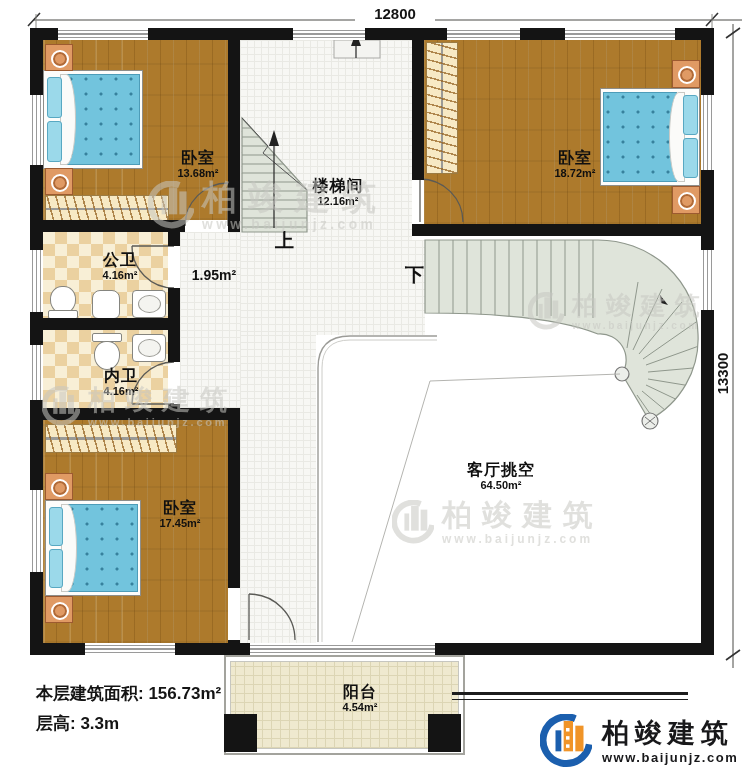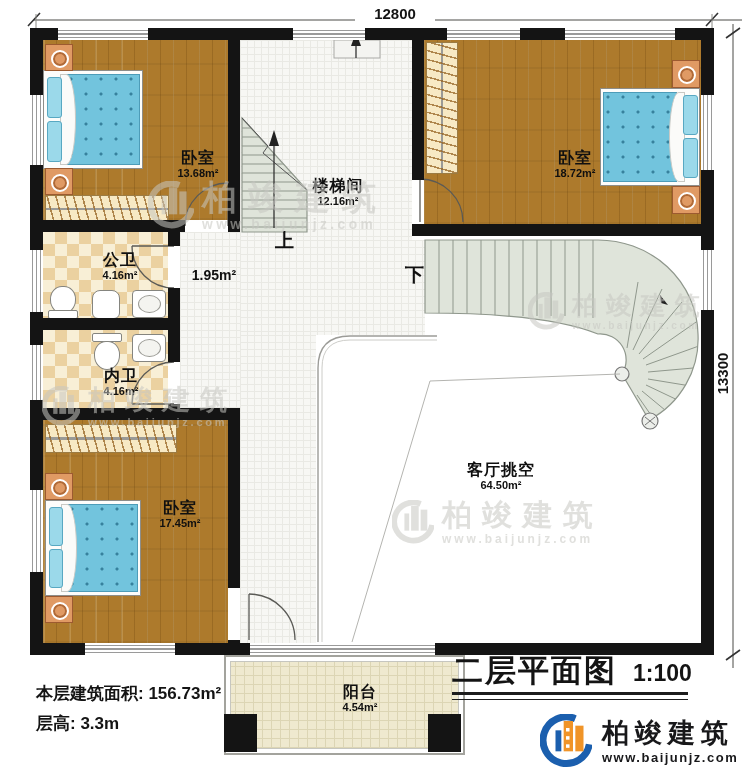--- a/index.html
+++ b/index.html
@@ -316,24 +316,20 @@
   <div class="dimtext" style="left:692px;top:365px;width:60px;transform:rotate(-90deg);background:transparent;">13300</div>
 
   <div class="info" style="left:36px;top:682px;">
     <span>本层建筑面积:</span>
     <span>156.73m²</span>
   </div>
   <div class="info" style="left:36px;top:712px;">
     <span>层高:</span>
     <span>3.3m</span>
   </div>
-  <div class="titlerow" style="left:452px;top:650px;">
-    <span class="titlemain">二层平面图</span>
-    <span class="titlescale">1:100</span>
-  </div>
   <div class="titleline" style="left:452px;top:692px;width:236px;"></div>
   <div class="brand" style="left:540px;top:714px;">
     <svg width="52" height="56" viewBox="0 0 44 48">
         <path d="M30 4 A20 20 0 1 0 42 26" fill="none" stroke="#1b5fae" stroke-width="6"></path>
         <rect x="20" y="6" width="8" height="26" fill="#f09428"></rect>
         <rect x="30" y="10" width="7" height="22" fill="#f09428"></rect>
         <rect x="13" y="14" width="5" height="18" fill="#1b5fae"></rect>
         <rect x="22" y="12" width="3" height="3" fill="#fff"></rect>
         <rect x="22" y="19" width="3" height="3" fill="#fff"></rect>
         <rect x="22" y="26" width="3" height="3" fill="#fff"></rect>

